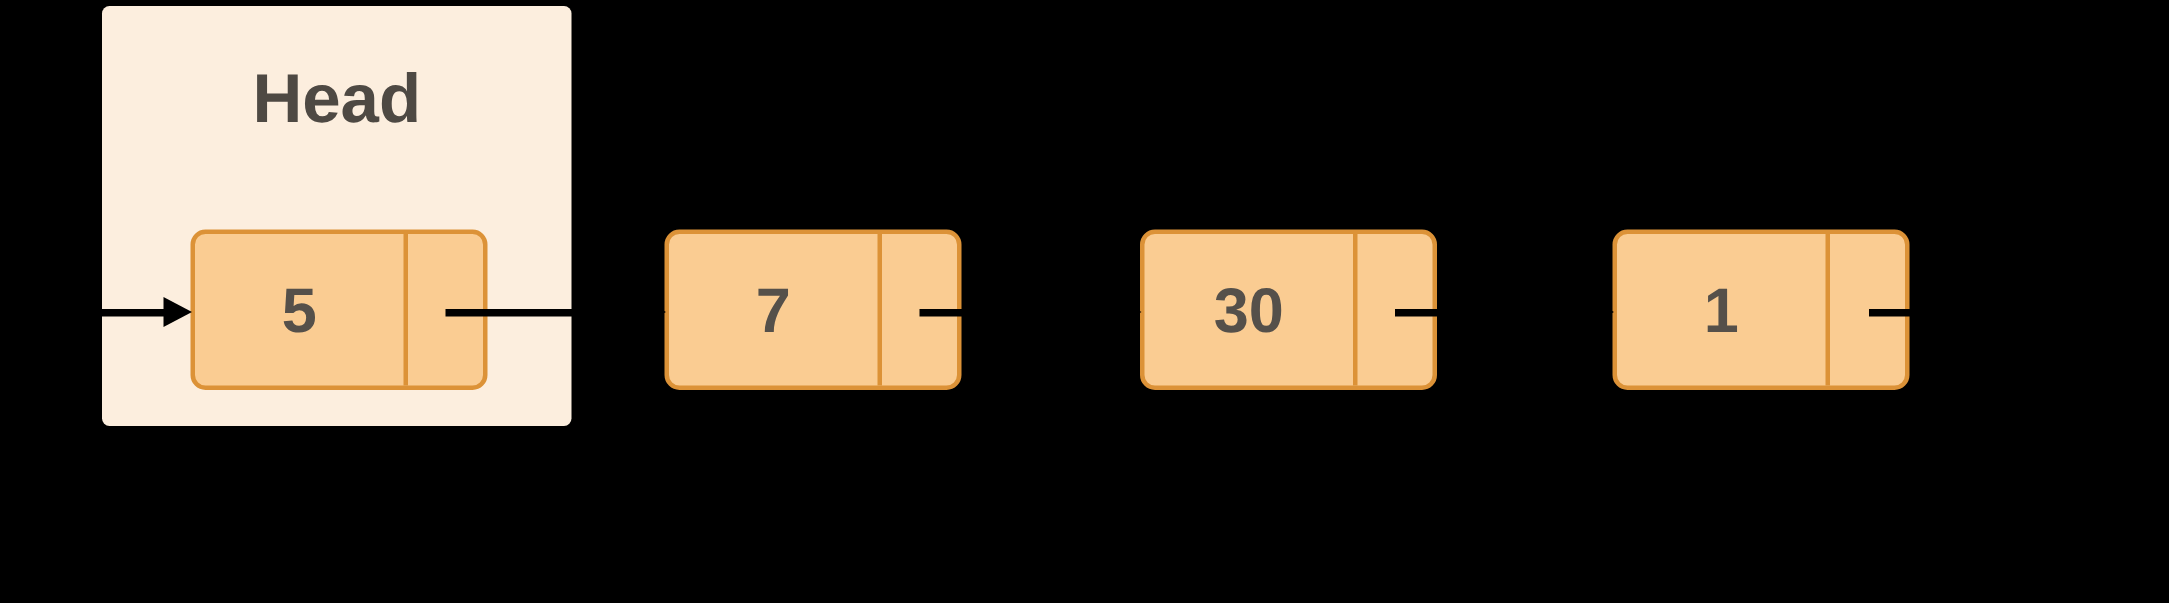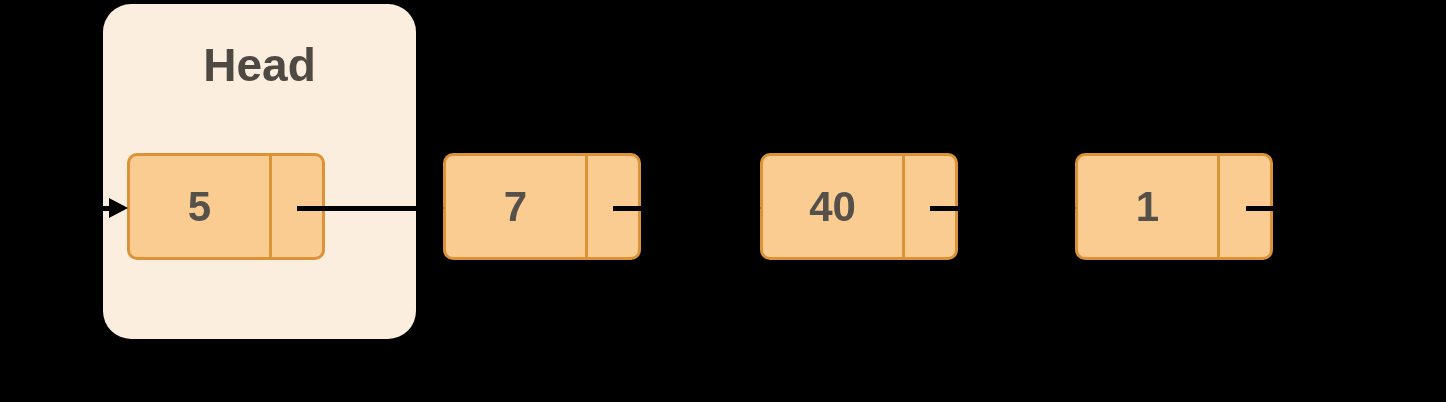--- a/index.html
+++ b/index.html
@@ -19,25 +19,24 @@
   .stage {
     position: relative;
     width: 1446px;
     height: 402px;
     background: var(--background);
     overflow: hidden;
   }
   .head-box {
     position: absolute;
     left: 68px; top: 4px;
-    width: 313px; height: 335px;
+    width: 313px; height: 280px;
     background: var(--head-box-fill);
-    border-radius: 28px;
+    border-radius: 5px;
     z-index: 1;
-    margin-left: 35px;
   }
   .head-label {
     position: absolute;
     left: 0; right: 0; top: 34px;
     text-align: center;
     font-size: 46px;
     font-weight: 700;
     color: var(--label-text);
   }
   .node {
@@ -93,21 +92,21 @@
     <div class="node-value">5</div>
     <div class="node-pointer"></div>
   </div>
 
   <div class="node" style="left:443px">
     <div class="node-value">7</div>
     <div class="node-pointer"></div>
   </div>
 
   <div class="node" style="left:760px">
-    <div class="node-value">40</div>
+    <div class="node-value">30</div>
     <div class="node-pointer"></div>
   </div>
 
   <div class="node" style="left:1075px">
     <div class="node-value">1</div>
     <div class="node-pointer"></div>
   </div>
 
   <div class="arrow-line" style="left:20px; width:90px"></div>
   <div class="arrow-head" style="left:109px"></div>

